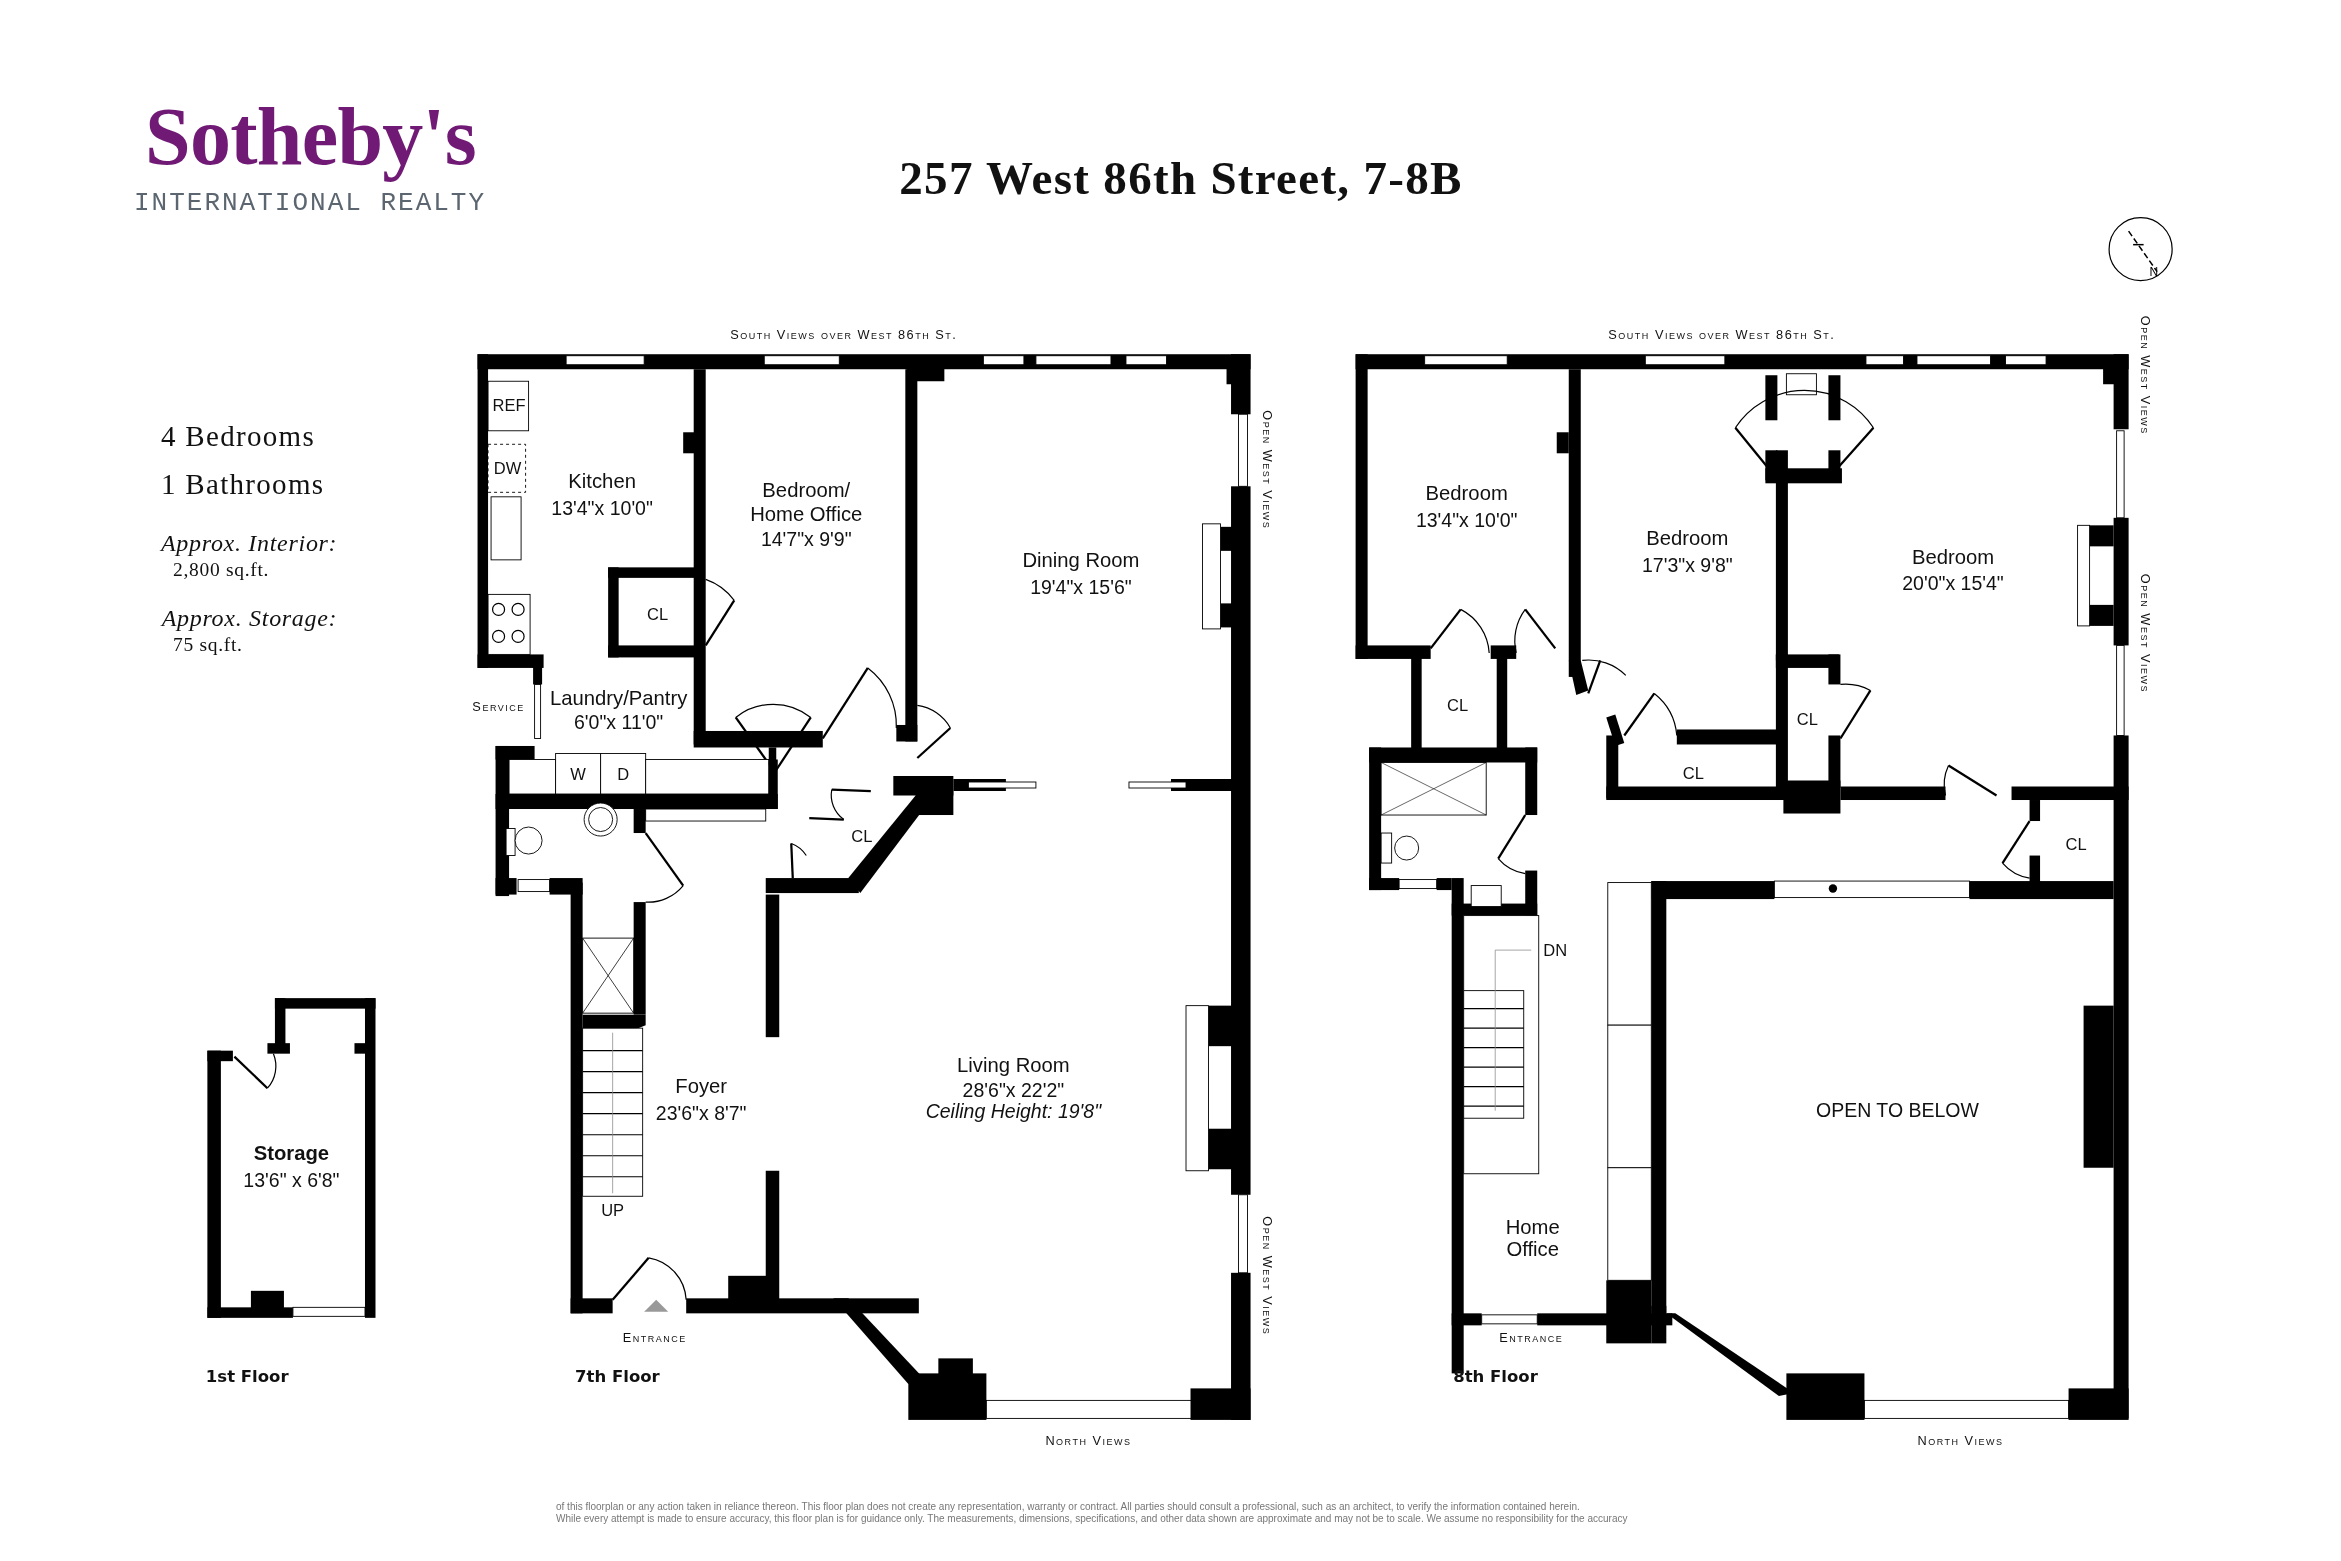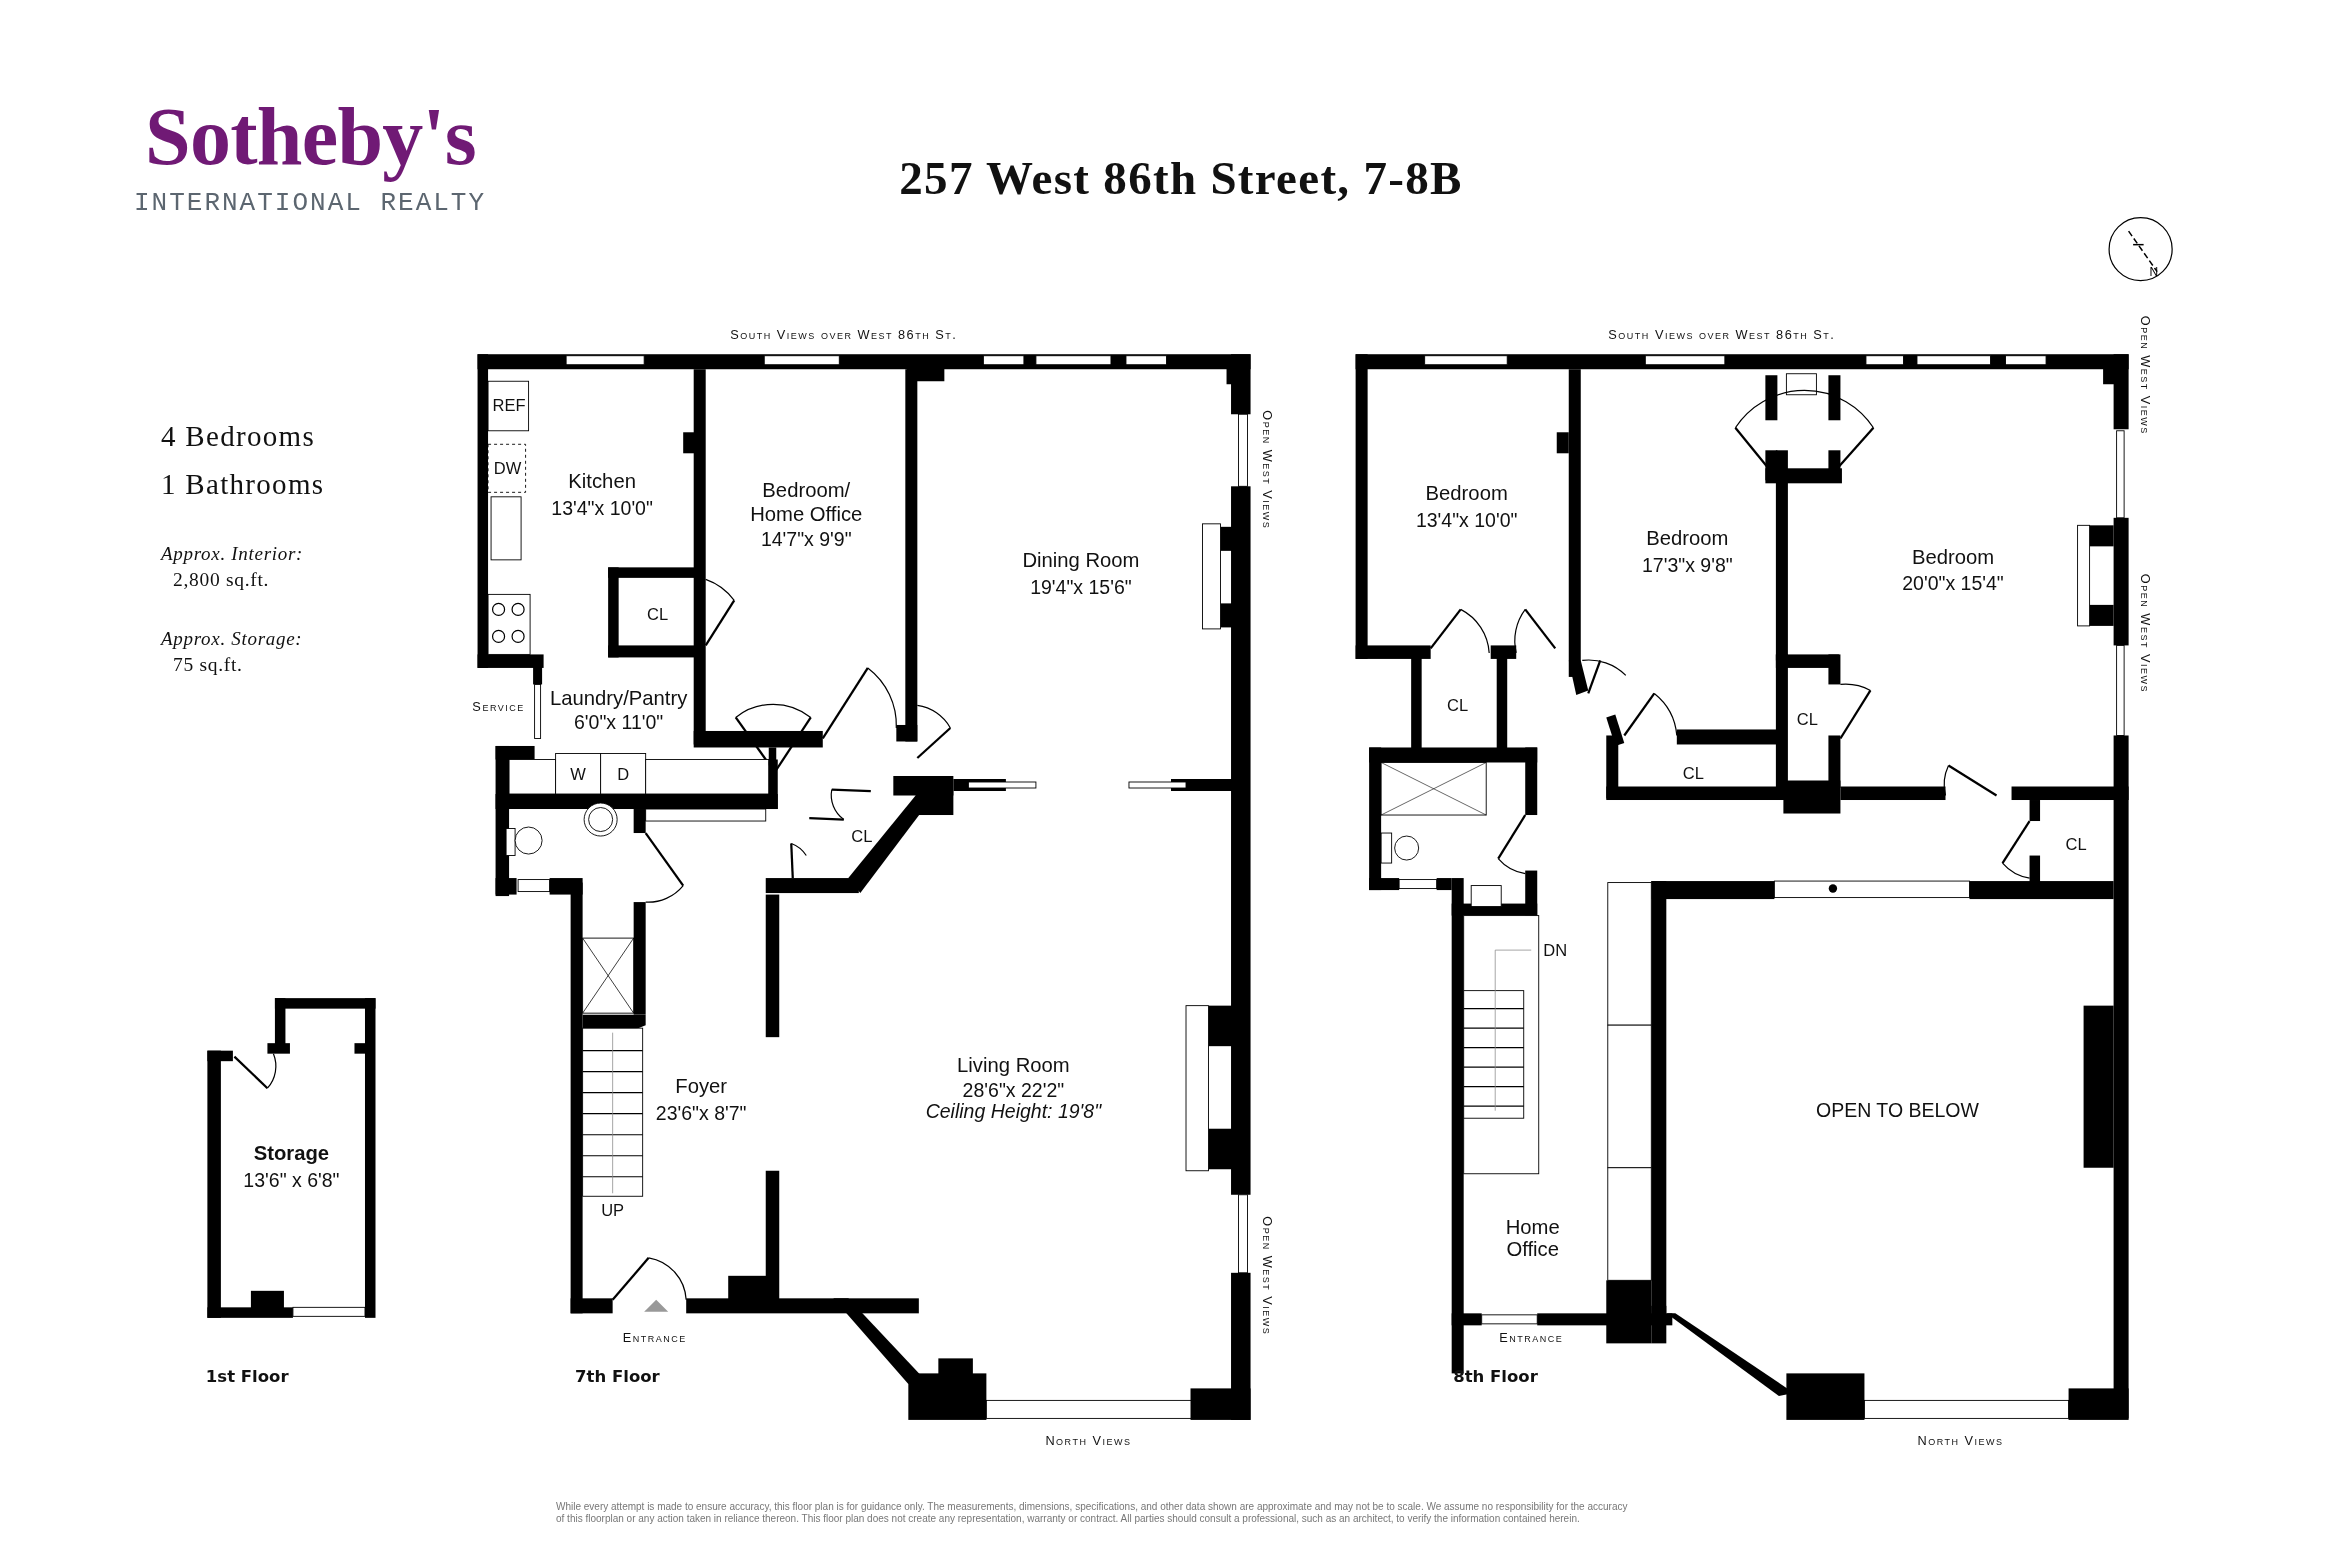--- a/index.html
+++ b/index.html
@@ -3,21 +3,21 @@
 <meta charset="utf-8">
 <style>
   html, body { margin:0; padding:0; background:#ffffff; }
   body { width:2342px; height:1561px; position:relative; overflow:hidden; font-family:"Liberation Sans", sans-serif; color:#111; }
   .abs { position:absolute; }
   .logo-main { left:145px; top:96px; font-family:"Liberation Serif", serif; font-weight:700; font-size:82px; color:#701a75; letter-spacing:-0.7px; line-height:1; }
   .logo-sub { left:134px; top:190px; font-family:Liberation Mono, monospace; font-size:26px; color:#5c6670; letter-spacing:2px; line-height:1; }
   .title { left:0; width:2362px; top:155px; text-align:center; font-family:"Liberation Serif", serif; font-weight:700; font-size:47px; letter-spacing:1.3px; color:#111; line-height:1; }
   .stats { left:161px; top:412px; font-family:"Liberation Serif", serif; }
   .stat-big { font-size:29px; line-height:48px; letter-spacing:1.3px; }
-  .stat-lbl { font-size:19px; font-style:italic; letter-spacing:0.7px; line-height:27px; margin-top:32px; }
+  .stat-lbl { font-size:24px; font-style:italic; letter-spacing:0.7px; line-height:27px; margin-top:22px;text-align:right; }
   .stat-val { font-size:19.5px; line-height:26px; letter-spacing:0.7px;margin-left:12px; }
   svg.plan { position:absolute; left:0; top:0; width:2342px; height:1561px; }
   .disclaimer { left:556px; top:1501px; width:1256px; font-family:"Liberation Sans", sans-serif; font-size:10px; color:#777; line-height:12.4px; }
 </style>
 </head>
 <body>
 
 <div class="abs logo-main">Sotheby's</div>
 <div class="abs logo-sub">INTERNATIONAL REALTY</div>
 <div class="abs title">257 West 86th Street, 7-8B</div>
@@ -365,16 +365,16 @@
     <text x="1021" y="837" class="lbl">Office</text>
     <text x="1147" y="226" class="sc">South Views over West 86th St.</text>
     <text x="1306" y="963" class="sc">North Views</text>
     <text transform="translate(1426,250) rotate(90)" class="sc" text-anchor="start">Open West Views</text>
     <text transform="translate(1426,422) rotate(90)" class="sc" text-anchor="start">Open West Views</text>
   </g>
   <text x="968" y="921" class="fl">8th Floor</text>
 </svg>
 
 <div class="abs disclaimer">
+  <div>of this floorplan or any action taken in reliance thereon. This floor plan does not create any representation, warranty or contract. All parties should consult a professional, such as an architect, to verify the information contained herein.</div>
   <div>While every attempt is made to ensure accuracy, this floor plan is for guidance only.  The measurements, dimensions, specifications, and other data shown are approximate and may not be to scale.  We assume no responsibility for the accuracy</div>
-  <div>of this floorplan or any action taken in reliance thereon. This floor plan does not create any representation, warranty or contract. All parties should consult a professional, such as an architect, to verify the information contained herein.</div>
 </div>
 
 
 </body></html>

